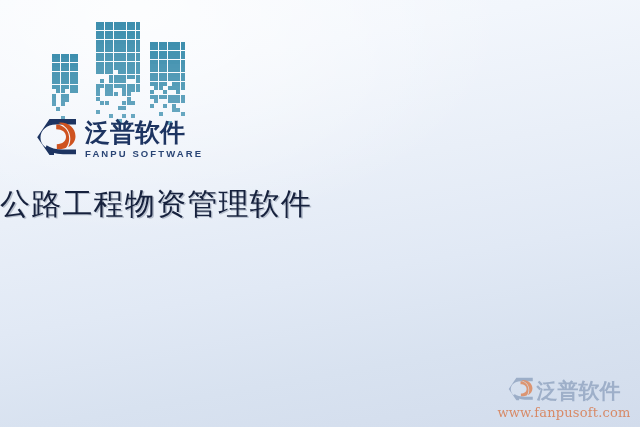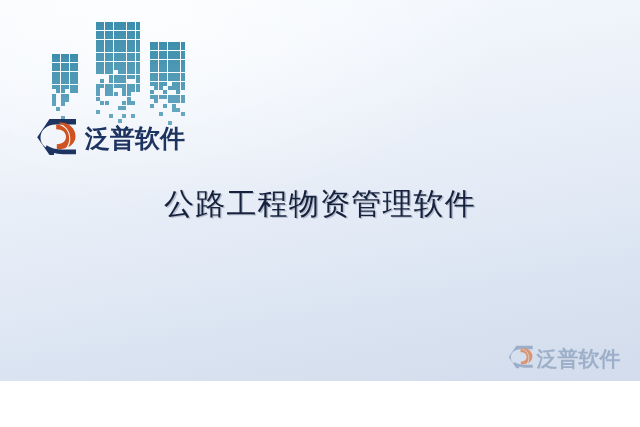--- a/index.html
+++ b/index.html
@@ -10,21 +10,21 @@
   body {
     width: 640px;
     height: 427px;
     overflow: hidden;
     font-family: "Liberation Sans", "DejaVu Sans", sans-serif;
   }
 
   #slide {
     position: relative;
     width: 640px;
-    height: 381px;
+    height: 427px;
     background: linear-gradient(170deg,
         #f6f9fd 0%,
         #f2f6fc 18%,
         #e9eff8 42%,
         #e1e9f5 62%,
         #d8e2f0 80%,
         #d2dcec 100%);
     overflow: hidden;
   }
 
@@ -98,21 +98,20 @@
     letter-spacing: 2.1px;
     margin-top: 3px;
   }
 
   
   #title-block {
     position: absolute;
     left: 0;
     top: 182px;
     width: 640px;
-    text-align: center;
   }
   .title-line {
     font-family: "DejaVu Serif", "Liberation Serif", serif;
     font-size: 30px;
     font-weight: normal;
     color: #16213d;
     letter-spacing: 1.2px;
     line-height: 43px;
     text-shadow: 1.4px 1.4px 0 rgba(120,130,150,0.45);
     white-space: nowrap;
@@ -513,34 +512,36 @@
     <span id="brand-mark-wrap">
       <svg id="brand-mark" viewBox="0 0 42 38" xmlns="http://www.w3.org/2000/svg">
         <path d="M13.5 1 L40 1 L40 6.5 L20 6.5 C10.5 6.5 4.5 12.5 4.5 19.5 C4.5 26 9.5 31.5 18 32.2 L18 37 L13.5 37 L1.2 19.2 Z" fill="#1d3461"></path>
         <path d="M24.5 4.5 C33 4.5 39.5 10.6 39.5 18.2 C39.5 23 36.6 27 32.2 29.1 C33.6 26.6 34.3 23.8 34.3 20.8 C34.3 13.2 29.6 7.2 22.2 5.1 C22.9 4.7 23.7 4.5 24.5 4.5 Z" fill="#cf5320"></path>
         <path d="M22.5 6.5 C29.5 8.6 33.2 13.8 33.2 20.6 C33.2 24.2 32.1 27.3 30.1 29.7 C27.5 30.7 24.4 31.2 20.8 31.2 L20.8 26.2 C26.6 26.2 30 23.2 30 18.8 C30 14.2 26.3 11.2 20.2 11.2 L20.2 6.5 Z" fill="#cf5320"></path>
         <path d="M9.5 30.5 C13.5 34.2 19.5 36.2 27 36.2 L40 36.2 L40 31.5 L26.5 31.5 C20 31.5 14.5 30 10.5 27.2 Z" fill="#1d3461"></path>
       </svg>
     </span>
     <span id="brand-text">
       <span id="brand-cn">泛普软件</span>
+      <span id="brand-en">FANPU SOFTWARE</span>
     </span>
   </div>
 
   <div id="title-block">
     <div class="title-line">公路工程物资管理软件</div>
   </div>
 
   <div id="watermark">
     <div id="wm-row">
       <span>
         <svg id="wm-mark" viewBox="0 0 42 38" xmlns="http://www.w3.org/2000/svg">
           <path d="M13.5 1 L40 1 L40 6.5 L20 6.5 C10.5 6.5 4.5 12.5 4.5 19.5 C4.5 26 9.5 31.5 18 32.2 L18 37 L13.5 37 L1.2 19.2 Z" fill="#98aac5"></path>
           <path d="M24.5 4.5 C33 4.5 39.5 10.6 39.5 18.2 C39.5 23 36.6 27 32.2 29.1 C33.6 26.6 34.3 23.8 34.3 20.8 C34.3 13.2 29.6 7.2 22.2 5.1 C22.9 4.7 23.7 4.5 24.5 4.5 Z" fill="#dd8f68"></path>
           <path d="M22.5 6.5 C29.5 8.6 33.2 13.8 33.2 20.6 C33.2 24.2 32.1 27.3 30.1 29.7 C27.5 30.7 24.4 31.2 20.8 31.2 L20.8 26.2 C26.6 26.2 30 23.2 30 18.8 C30 14.2 26.3 11.2 20.2 11.2 L20.2 6.5 Z" fill="#dd8f68"></path>
           <path d="M9.5 30.5 C13.5 34.2 19.5 36.2 27 36.2 L40 36.2 L40 31.5 L26.5 31.5 C20 31.5 14.5 30 10.5 27.2 Z" fill="#98aac5"></path>
         </svg>
       </span>
       <span id="wm-cn">泛普软件</span>
     </div>
+    <div id="wm-url">www.fanpusoft.com</div>
   </div>
 
 </div>
 
 </body></html>

